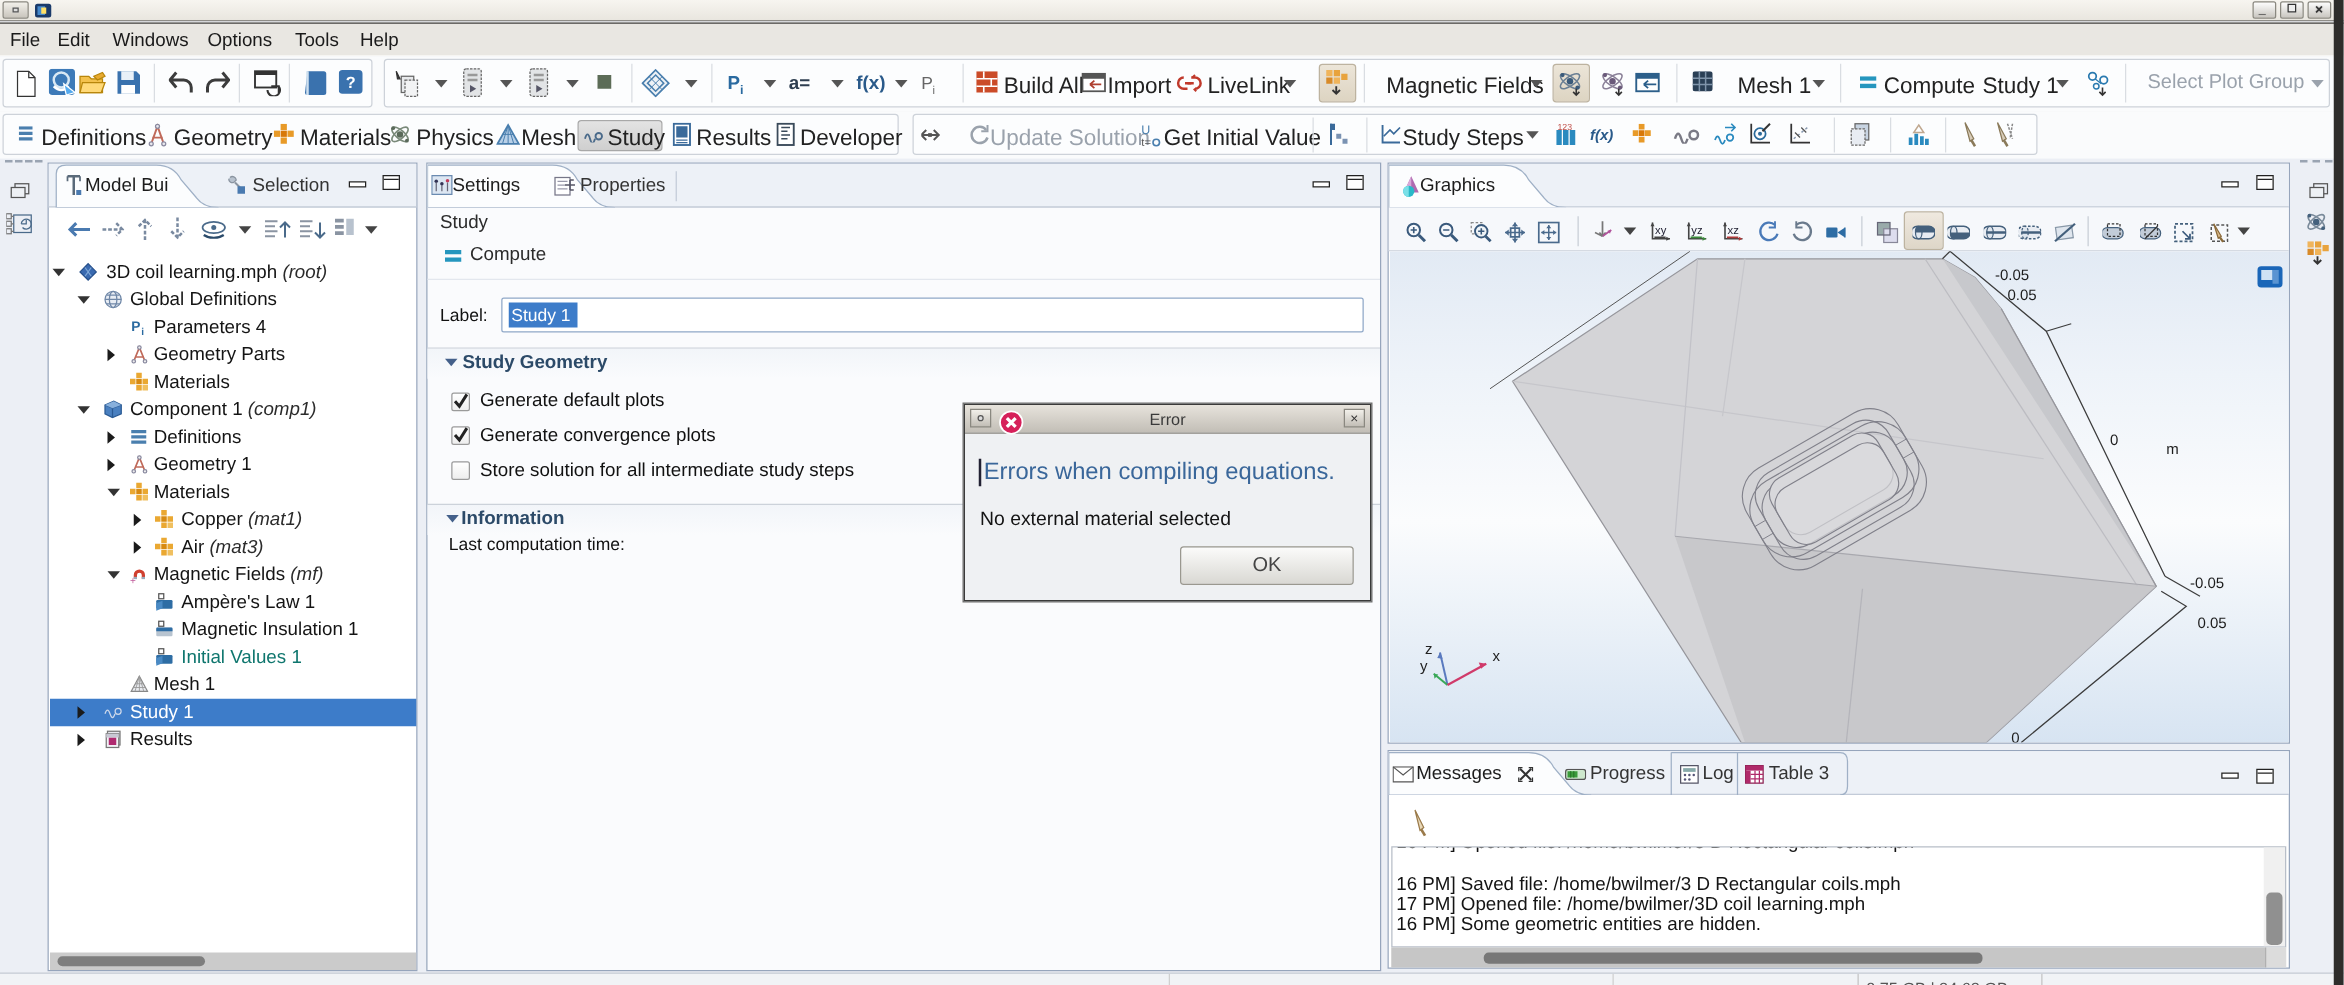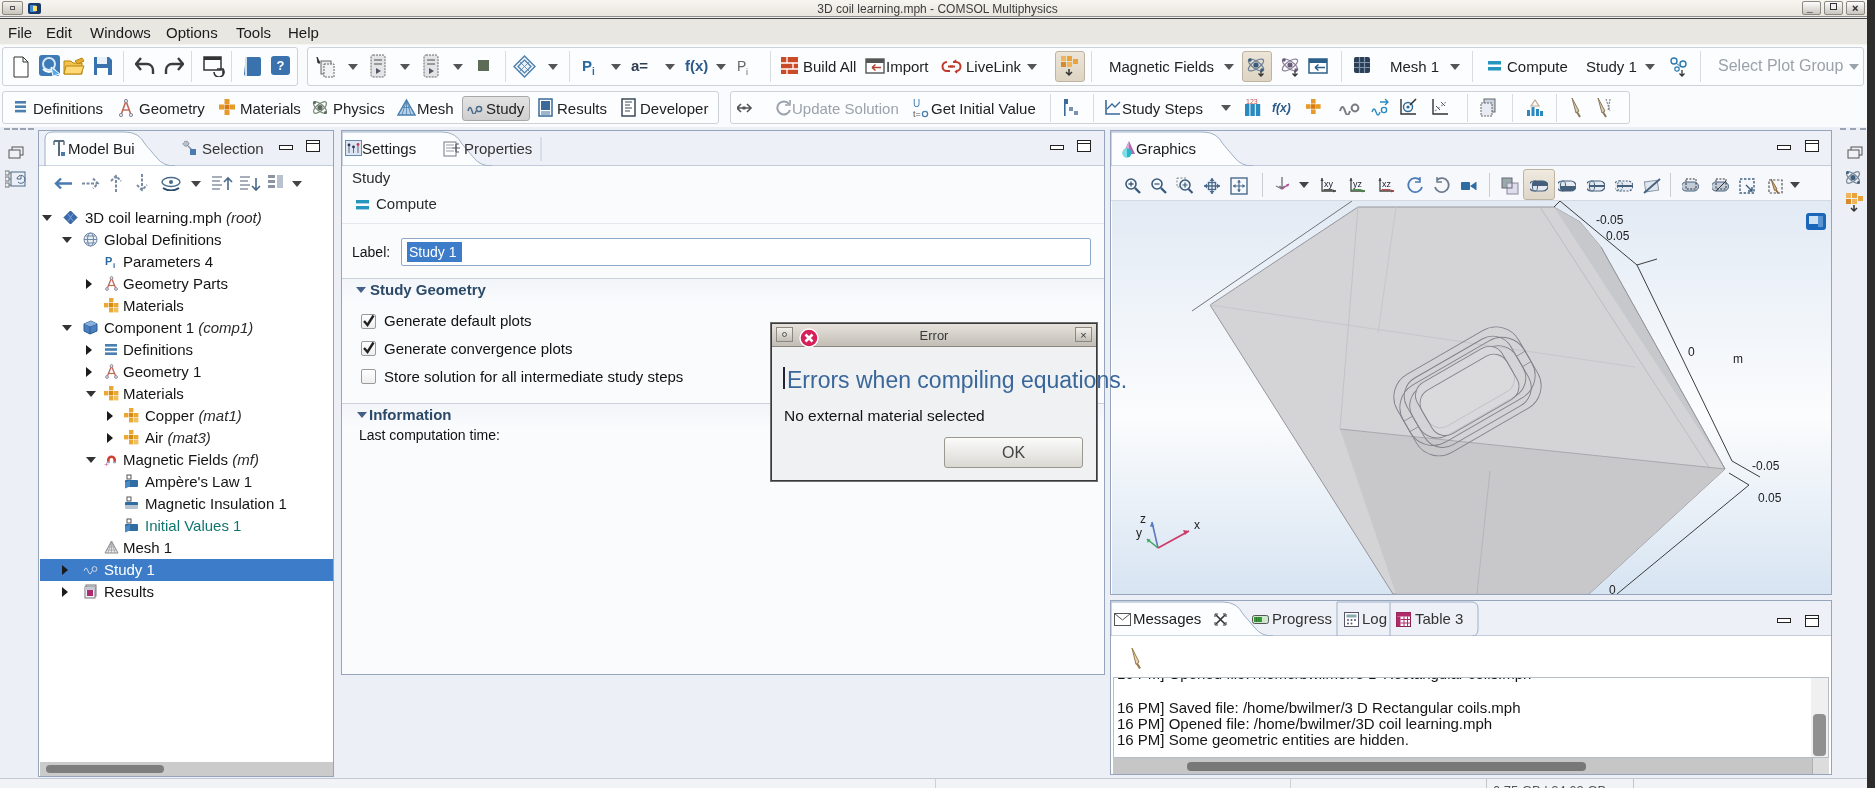--- a/index.html
+++ b/index.html
@@ -7,21 +7,21 @@
 
 #titlebar{position:absolute;left:0;top:0;width:1875px;height:17px;background:linear-gradient(#f7f5f0,#e9e6df);border-bottom:1px solid #8f8d88;}
 #titletext{position:absolute;left:0;top:2px;width:1875px;text-align:center;font-size:12px;color:#3c3c3c;}
 .winbtn{position:absolute;top:1px;width:19px;height:14px;background:linear-gradient(#fdfdfd,#c9c6c0);border:1px solid #8a8880;border-radius:2px;color:#fff;font-size:10px;line-height:12px;text-align:center;font-weight:bold;text-shadow:0 0 1px #777;}
 #menubar{position:absolute;left:0;top:18px;width:1875px;height:27px;background:#e9e7e2;border-top:1px solid #43423f;border-bottom:1px solid #f6f5f2;}
 #menubar span{position:absolute;top:5px;font-size:15px;color:#1a1a1a;}
 #toolrow1{position:absolute;left:0;top:45px;width:1875px;height:44px;background:#fafbfc;}
 #toolrow2{position:absolute;left:0;top:89px;width:1875px;height:38px;background:#fafbfc;}
 .tbox{position:absolute;border:1px solid #cdd2d9;border-radius:3px;background:#fcfdfe;}
 .vsep{position:absolute;width:1px;background:#d9dde2;}
-.tlabel{position:absolute;font-size:15px;color:#222;white-space:nowrap;}
+.tlabel{position:absolute;font-size:18px;color:#222;white-space:nowrap;}
 .tgray{color:#9aa2ac;}
 .caret{position:absolute;width:0;height:0;border-left:5px solid transparent;border-right:5px solid transparent;border-top:6px solid #444;}
 .selpill{position:absolute;background:linear-gradient(#e3e3e3,#cfcfcf);border:1px solid #a8a8a8;border-radius:3px;}
 
 .panel{position:absolute;background:#fff;border:1px solid #96a5bc;}
 .phead{position:absolute;left:0;top:0;right:0;height:35px;background:#edf1f7;border-bottom:1px solid #c3cbd8;}
 .ptabtxt{position:absolute;font-size:15px;color:#1c1c1c;white-space:nowrap;}
 .pbtn{position:absolute;top:12px;width:14px;height:9px;border:1px solid #222;background:#fff;}
 .pbtn.mx{height:12px;top:9px;}
 .pbtn.mx:before{content:"";position:absolute;left:0;top:2px;right:0;height:1px;background:#222;}
@@ -51,21 +51,20 @@
 <body>
 <div id="titlebar">
   <div style="position:absolute;left:2px;top:1px;width:21px;height:14px;background:linear-gradient(#f2f0ea,#c9c5bd);border:1px solid #8a8880;border-radius:2px;">
       <div style="position:absolute;left:7px;top:4px;width:5px;height:4px;border:1px solid #555;background:#ddd;"></div>
     </div>
   <svg class="abs" style="left:28px;top:2px" width="14" height="13">
       <rect x="0" y="1" width="13" height="11" rx="2" fill="#1a3a6a"></rect>
       <rect x="2" y="3" width="6" height="7" fill="#4488cc"></rect>
       <rect x="5" y="4" width="4" height="5" fill="#ffe066"></rect>
     </svg>
-  <div id="titletext">3D coil learning.mph - COMSOL Multiphysics</div>
   <div class="winbtn" style="left:1802px;color:#222;">
       <span style="position:absolute;left:4px;top:0px;">_</span>
     </div>
   <div class="winbtn" style="left:1824px;">
       <span style="position:absolute;left:5px;top:1px;width:7px;height:7px;border:1px solid #333;display:block;background:#eee;"></span>
     </div>
   <div class="winbtn" style="left:1846px;color:#333;font-size:11px;">
       <span style="position:absolute;left:5px;top:0;">×</span>
     </div>
 </div>
@@ -597,21 +596,21 @@
       <rect x="2" y="3" width="10" height="11" fill="#f2f2f6" stroke="#777"></rect>
       <rect x="4" y="6" width="6" height="6" fill="#b02a70"></rect>
       <path d="M2 3 h10 v3 h-10 z" fill="#c8c8d4"></path>
     </svg>
   <div class="trow" style="left:65px;top:452px;color:#141414;">Results</div>
 
  <div class="sbtrack" style="left:1px;top:631px;width:293px;height:14px;background:#cbcbcb;"></div>
  <div class="sbthumb" style="left:7px;top:634px;width:118px;height:8px;"></div>
 </div>
 
-<div class="panel" id="setpanel" style="left:341px;top:130px;width:764px;height:545px;background:#fafbfd;">
+<div class="panel" id="setpanel" style="left:341px;top:130px;width:764px;height:647px;background:#fafbfd;">
  <div class="phead"></div>
  <svg class="abs" style="left:0px;top:0px" width="762" height="35">
       <path d="M0 35 V1 H100 Q114 1 120 13 L132 27 Q138 35 150 35 Z" fill="#fcfdfe" stroke="#9fb0c6"></path>
       <path d="M150 35 H762" stroke="#c3cbd8"></path>
       <path d="M199 6 V30" stroke="#c3cbd8"></path>
     </svg>
  <div class="ptabtxt" style="left:20px;top:9px;">Settings</div>
  <div class="ptabtxt" style="left:122px;top:9px;color:#333;">Properties</div>
  <svg class="abs" style="left:3px;top:9px" width="18" height="17">
       <rect x="0.5" y="0.5" width="16" height="15" fill="#dce6f2" stroke="#6a8ab0"></rect>
@@ -908,21 +907,21 @@
  <div class="ptabtxt" style="left:304px;top:9px;color:#333;">Table 3</div>
  <div class="pbtn mn" style="left:666px;top:17px;"></div>
  <div class="pbtn mx" style="left:694px;top:14px;"></div>
  <svg class="abs" style="left:16px;top:46px" width="16" height="24">
       <path d="M5 1 l7 14 -3 2.4 z" fill="#e8d8b8" stroke="#9a7a4a"></path>
       <path d="M10 16.5 l3 5" stroke="#9a7a4a" stroke-width="2.2"></path>
     </svg>
  <div class="abs" style="left:2px;top:76px;width:716px;height:81px;background:#fff;border:1px solid #b8bec8;font-size:15px;color:#141414;overflow:hidden;">
    <div style="position:absolute;left:3px;top:-13px;white-space:nowrap;">16 PM] Opened file: /home/bwilmer/3 D Rectangular coils.mph</div>
    <div style="position:absolute;left:3px;top:21px;white-space:nowrap;">16 PM] Saved file: /home/bwilmer/3 D Rectangular coils.mph</div>
-   <div style="position:absolute;left:3px;top:37px;white-space:nowrap;">16 PM] Opened file: /home/bwilmer/3D coil learning.mph</div>
+   <div style="position:absolute;left:3px;top:37px;white-space:nowrap;">17 PM] Opened file: /home/bwilmer/3D coil learning.mph</div>
    <div style="position:absolute;left:3px;top:53px;white-space:nowrap;">16 PM] Some geometric entities are hidden.</div>
  </div>
  <div class="abs" style="left:700px;top:77px;width:17px;height:79px;background:#f0f0f0;"></div>
  <div class="sbthumb" style="left:702px;top:113px;width:13px;height:42px;background:#909090;"></div>
  <div class="sbtrack" style="left:2px;top:157px;width:699px;height:16px;background:#c6c6c6;"></div>
  <div class="sbthumb" style="left:76px;top:161px;width:399px;height:9px;background:#787878;"></div>
  <div class="abs" style="left:701px;top:157px;width:17px;height:16px;background:#dcdcdc;border-left:1px solid #b0b0b0;"></div>
 </div>
 
 <div class="abs" style="left:1840px;top:128px;width:26px;height:2px;border-top:2px dashed #9aa4b2;"></div>
@@ -953,21 +952,21 @@
       </div>
   <svg class="abs" style="left:27px;top:4px" width="21" height="21">
         <circle cx="10" cy="10" r="9" fill="#d6205a"></circle>
         <circle cx="10" cy="10" r="9" fill="none" stroke="#fff" stroke-width="1.4"></circle>
         <path d="M6.5 6.5 l7 7 M13.5 6.5 l-7 7" stroke="#fff" stroke-width="2.6"></path>
       </svg>
   <div class="abs" style="left:0;top:4px;width:100%;text-align:center;font-size:13px;color:#3a3a3a;">Error</div>
   <div class="abs" style="left:303px;top:3px;width:17px;height:15px;background:linear-gradient(#f2f0ea,#c2beb6);border:1px solid #8a8880;text-align:center;font-size:11px;color:#333;line-height:14px;">×</div>
  </div>
  <div class="abs" style="left:11px;top:43px;width:2px;height:22px;background:#223;"></div>
- <div class="abs" style="left:15px;top:43px;font-size:23px;color:#3a679a;white-space:nowrap;">Errors when compiling equations.</div>
+ <div class="abs" style="left:15px;top:43px;font-size:19px;color:#3a679a;white-space:nowrap;">Errors when compiling equations.</div>
  <div class="abs" style="left:12px;top:83px;font-size:15.5px;color:#141414;">No external material selected</div>
  <div class="abs" style="left:172px;top:113px;width:139px;height:31px;background:linear-gradient(#fbfbfa,#d9d8d3);border:1px solid #9a988f;border-radius:3px;text-align:center;font-size:16px;color:#444;line-height:29px;">OK</div>
 </div>
 <div id="status">
   <div style="position:absolute;left:1486px;top:0;width:1px;height:10px;background:#c4c4c4;"></div>
     <div style="position:absolute;left:1290px;top:0;width:1px;height:10px;background:#d0d0d0;"></div>
     <div style="position:absolute;left:935px;top:0;width:1px;height:10px;background:#d0d0d0;"></div>
   <div style="position:absolute;left:1633px;top:0;width:1px;height:10px;background:#c4c4c4;"></div>
   <div style="position:absolute;left:1493px;top:4px;font-size:13px;color:#555;">0.75 GB | 24.62 GB</div>
 </div>

